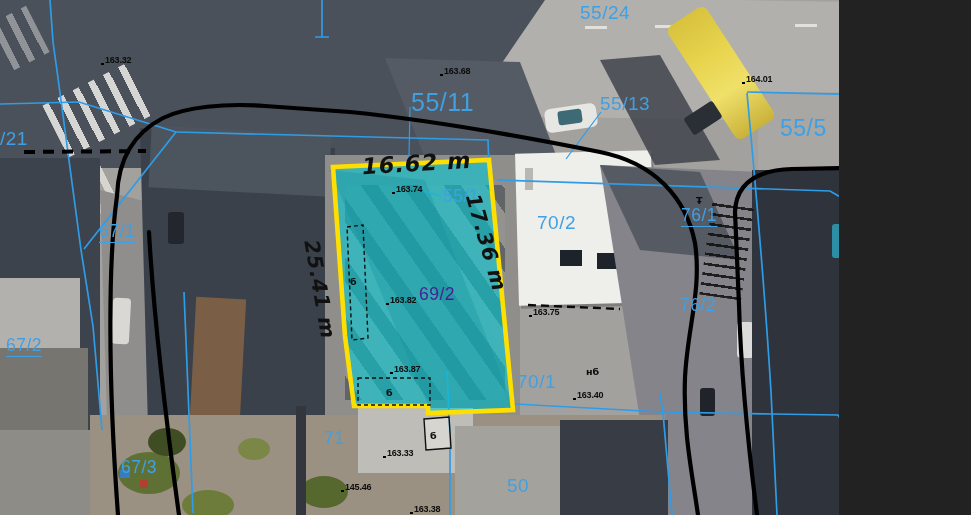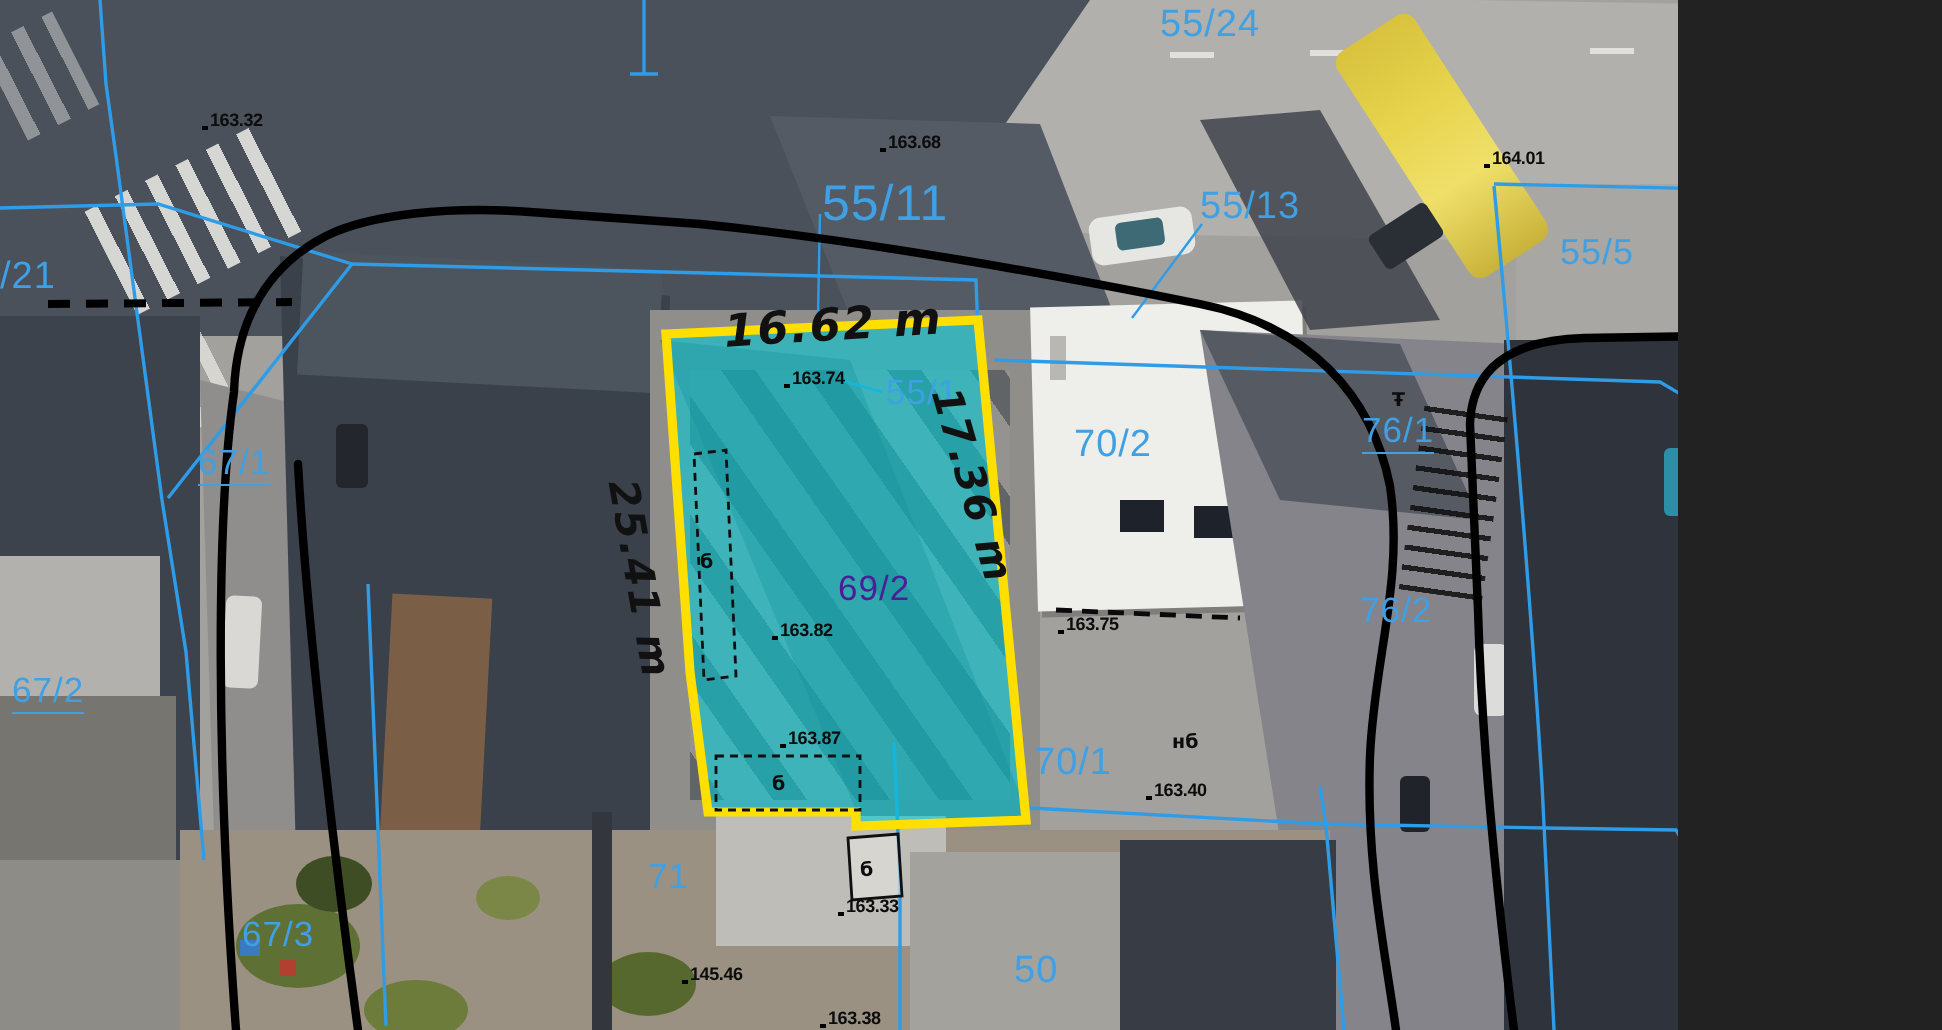--- a/index.html
+++ b/index.html
@@ -151,44 +151,44 @@
 
     <path class="inner-dash" d="M 347,227 L 363,225 L 368,338 L 352,340 Z"></path>
     <path class="inner-dash" d="M 358,378 L 430,378 L 430,405 L 358,405 Z"></path>
     <path class="inner-solid" d="M 424,419 L 449,417 L 451,448 L 426,450 Z"></path>
   </svg>
 
   <div id="labels">
       <span class="plabel" style="left: 580px; top: 3px; font-size: 19px;">55/24</span>
       <span class="plabel" style="left: 411px; top: 90px; font-size: 25px;">55/11</span>
       <span class="plabel" style="left: 600px; top: 94px; font-size: 19px;">55/13</span>
-      <span class="plabel" style="left: 780px; top: 117px; font-size: 18px;">55/5</span>
+      <span class="plabel" style="left: 780px; top: 117px; font-size: 23px;">55/5</span>
       <span class="plabel" style="left: 0px; top: 129px; font-size: 19px;">/21</span>
       <span class="plabel u" style="left: 99px; top: 223px;">67/1</span>
       <span class="plabel u" style="left: 6px; top: 337px;">67/2</span>
       <span class="plabel" style="left: 121px; top: 459px;">67/3</span>
       <span class="plabel" style="left: 443px; top: 188px;">55/1</span>
       <span class="plabel" style="left: 419px; top: 286px; color: #4c1d95;">69/2</span>
       <span class="plabel" style="left: 537px; top: 213px; font-size: 19px;">70/2</span>
       <span class="plabel" style="left: 517px; top: 372px; font-size: 19px;">70/1</span>
       <span class="plabel u" style="left: 681px; top: 207px;">76/1</span>
       <span class="plabel" style="left: 680px; top: 297px;">76/2</span>
       <span class="plabel" style="left: 851px; top: 261px;">77/8</span>
       <span class="plabel" style="left: 941px; top: 274px;">77/2</span>
       <span class="plabel" style="left: 324px; top: 430px;">71</span>
       <span class="plabel" style="left: 507px; top: 476px; font-size: 19px;">50</span>
       <span class="elev" style="left: 105px; top: 56px;">163.32</span>
       <span class="elev" style="left: 444px; top: 67px;">163.68</span>
       <span class="elev" style="left: 746px; top: 75px;">164.01</span>
       <span class="elev" style="left: 396px; top: 185px;">163.74</span>
-      <span class="elev" style="left: 390px; top: 296px; margin-top: 15px;">163.82</span>
+      <span class="elev" style="left: 390px; top: 296px;">163.82</span>
       <span class="elev" style="left: 394px; top: 365px;">163.87</span>
       <span class="elev" style="left: 533px; top: 308px;">163.75</span>
       <span class="elev" style="left: 577px; top: 391px;">163.40</span>
-      <span class="elev" style="left: 387px; top: 449px; margin-left: 36px;">163.33</span>
+      <span class="elev" style="left: 387px; top: 449px;">163.33</span>
       <span class="elev" style="left: 345px; top: 483px;">145.46</span>
       <span class="elev" style="left: 414px; top: 505px;">163.38</span>
       <span class="bmark" style="left: 350px; top: 277px;">б</span>
       <span class="bmark" style="left: 386px; top: 388px;">б</span>
       <span class="bmark" style="left: 430px; top: 431px;">б</span>
       <span class="bmark" style="left: 586px; top: 367px;">нб</span>
       <span class="bmark" style="left: 696px; top: 196px;">Ŧ</span>
     </div>
 
   <div class="dim m1">16.62 m</div>

